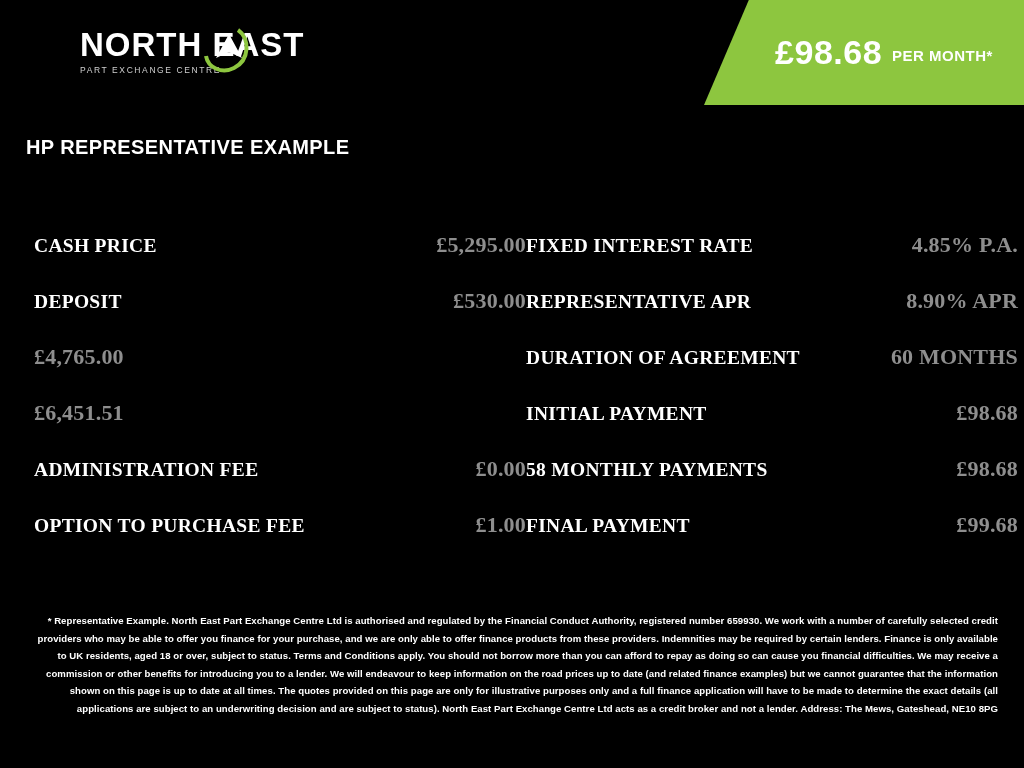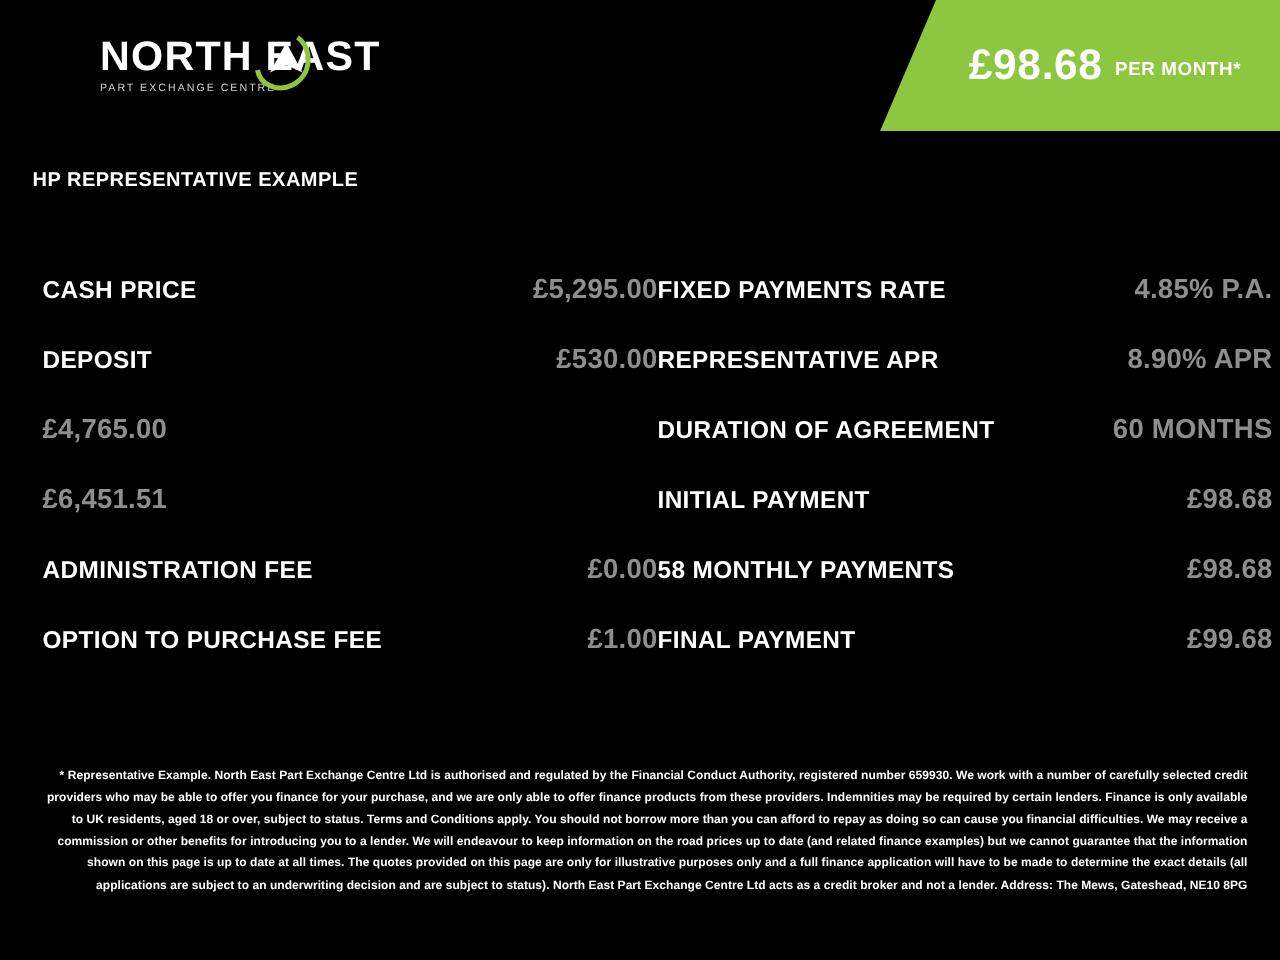--- a/index.html
+++ b/index.html
@@ -80,32 +80,33 @@
     letter-spacing: 0.5px;
     padding-top: 6px;
   }
 
   
   .section-title {
     position: absolute;
     left: 26px;
     top: 136px;
     color: #ffffff;
-    font-size: 16px;
+    font-size: 20px;
     font-weight: bold;
     letter-spacing: 0.4px;
   }
 
   
   .tables {
     position: absolute;
     left: 0;
-    top: 218px;
+    top: 232px;
     width: 1024px;
     display: flex;
+    font-family: Liberation Serif, serif;
   }
   .col {
     width: 492px;
   }
   .col.left  { margin-left: 34px; }
   .col.right { margin-left: 0px; }
 
   .row {
     display: flex;
     align-items: baseline;
@@ -189,21 +190,21 @@
         <span class="row-value">£0.00</span>
       </div>
       <div class="row">
         <span class="row-label">OPTION TO PURCHASE FEE</span>
         <span class="row-value">£1.00</span>
       </div>
     </div>
 
     <div class="col right">
       <div class="row">
-        <span class="row-label">FIXED PAYMENTS RATE</span>
+        <span class="row-label">FIXED INTEREST RATE</span>
         <span class="row-value">4.85% P.A.</span>
       </div>
       <div class="row">
         <span class="row-label">REPRESENTATIVE APR</span>
         <span class="row-value">8.90% APR</span>
       </div>
       <div class="row">
         <span class="row-label">DURATION OF AGREEMENT</span>
         <span class="row-value">60 MONTHS</span>
       </div>

